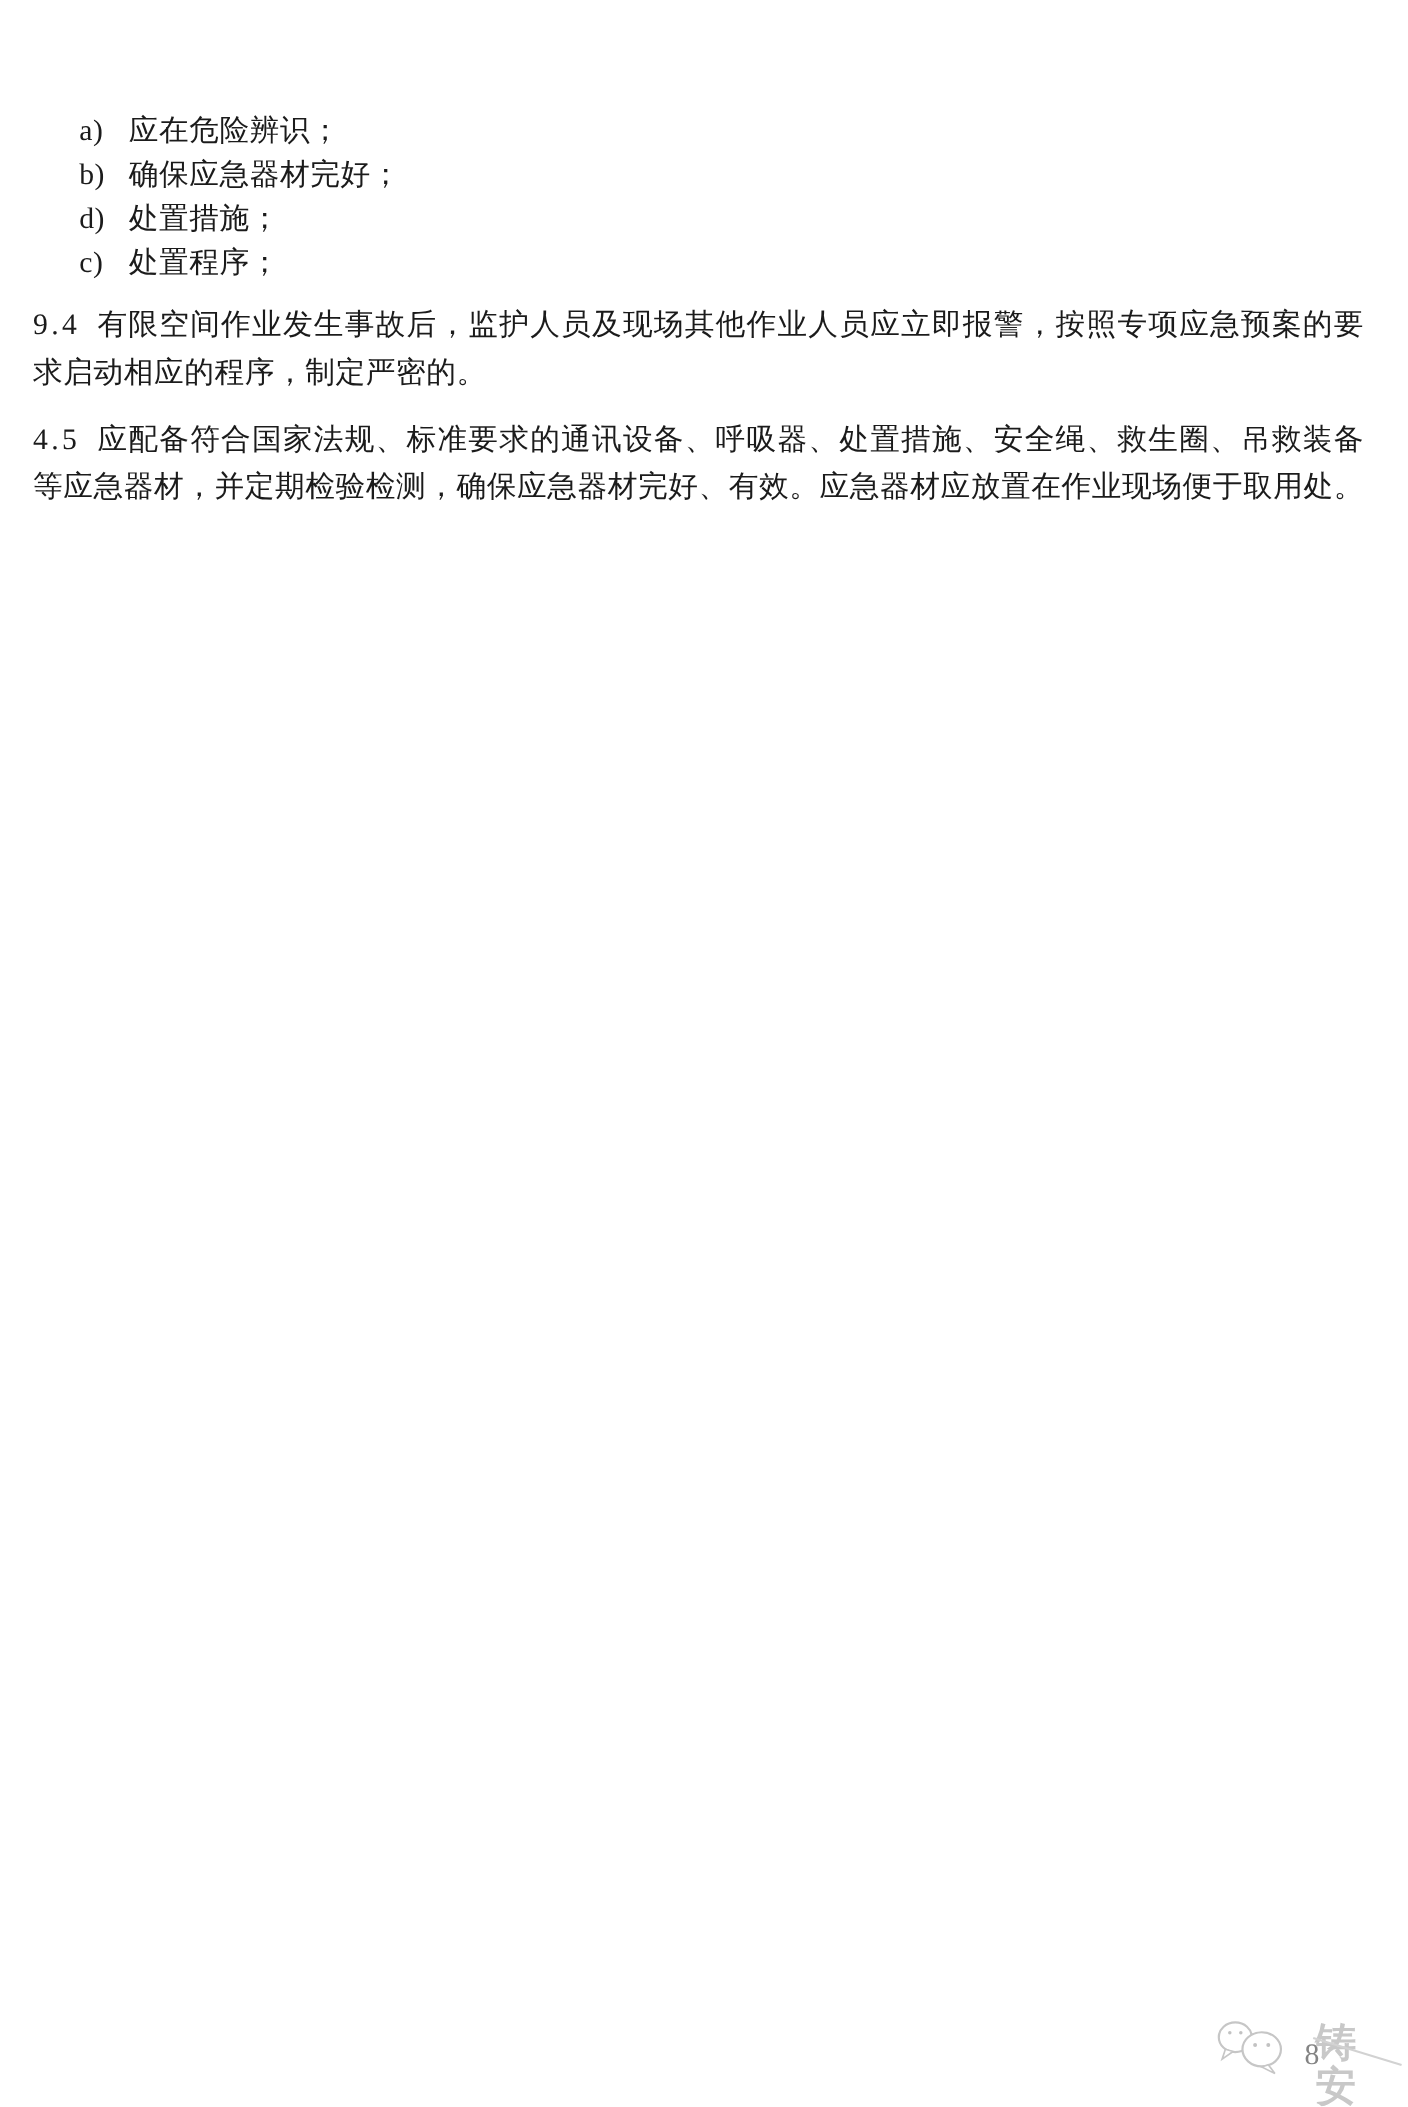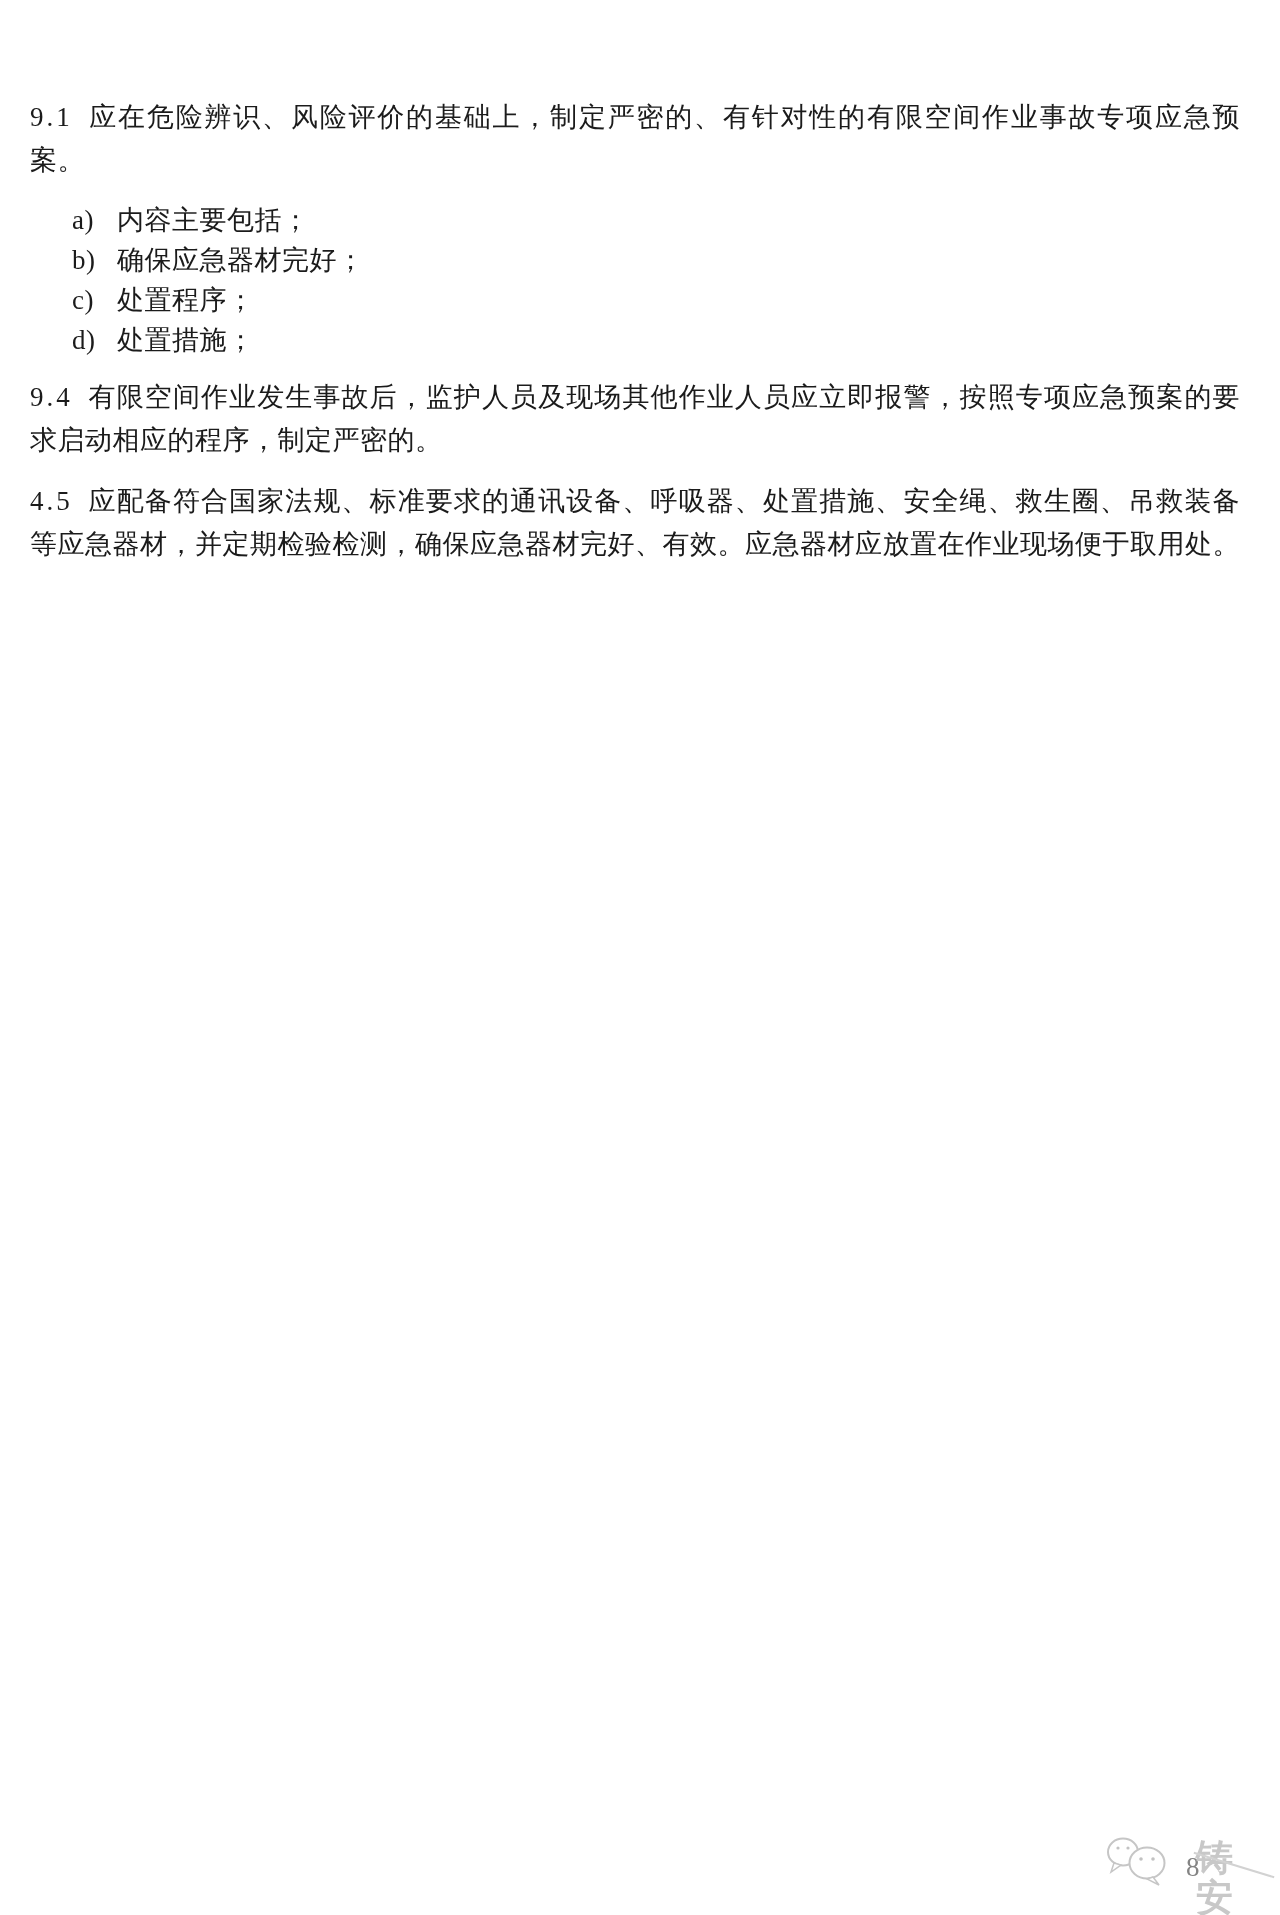--- a/index.html
+++ b/index.html
@@ -99,28 +99,27 @@
     z-index: 1;
   }
 </style>
 </head>
 <body>
 
 <div class="page">
 
   <div class="content">
 
-    <p class="section"><span class="sec-num">9.1</span><span>应在危险辨识、风险评价的基础上，制定严密的、有针对性的有限空间作业事故专项应急预案。</span></p>
 
 
     <ol class="sublist">
-      <li><span class="li-letter">a)</span><span>内容主要包括；</span></li>
+      <li><span class="li-letter">a)</span><span>应在危险辨识；</span></li>
       <li><span class="li-letter">b)</span><span>确保应急器材完好；</span></li>
+      <li><span class="li-letter">d)</span><span>处置措施；</span></li>
       <li><span class="li-letter">c)</span><span>处置程序；</span></li>
-      <li><span class="li-letter">d)</span><span>处置措施；</span></li>
     </ol>
 
 
     <p class="section"><span class="sec-num">9.4</span><span>有限空间作业发生事故后，监护人员及现场其他作业人员应立即报警，按照专项应急预案的要求启动相应的程序，制定严密的。</span></p>
 
     <p class="section"><span class="sec-num">4.5</span><span>应配备符合国家法规、标准要求的通讯设备、呼吸器、处置措施、安全绳、救生圈、吊救装备等应急器材，并定期检验检测，确保应急器材完好、有效。应急器材应放置在作业现场便于取用处。</span></p>
 
   </div>
 
   <div class="footer-mark">

